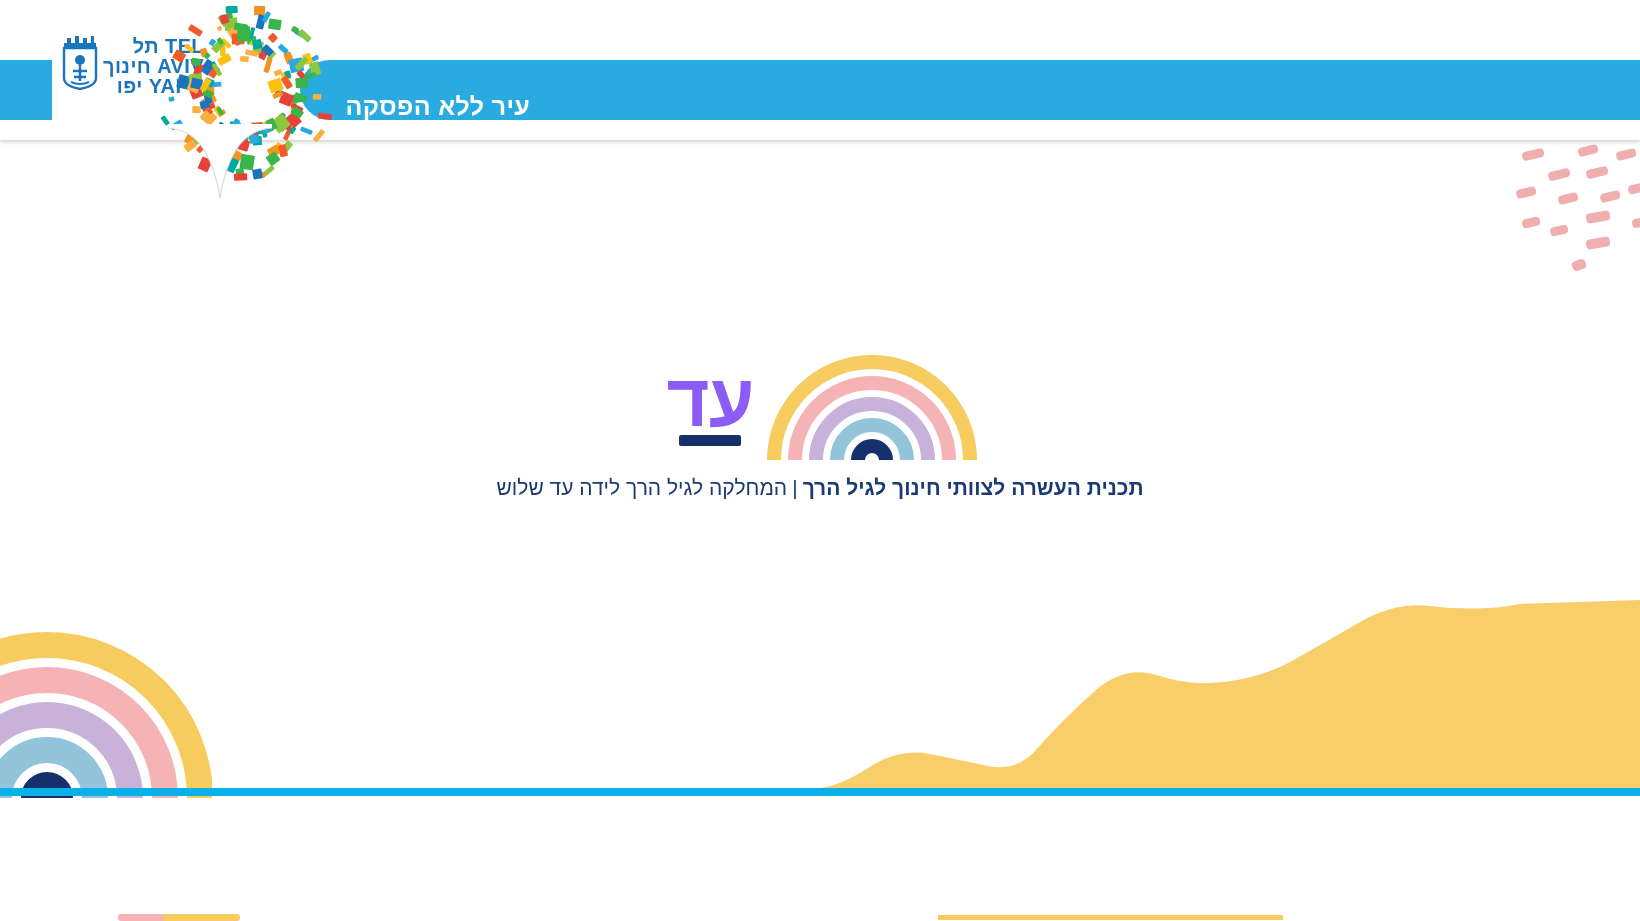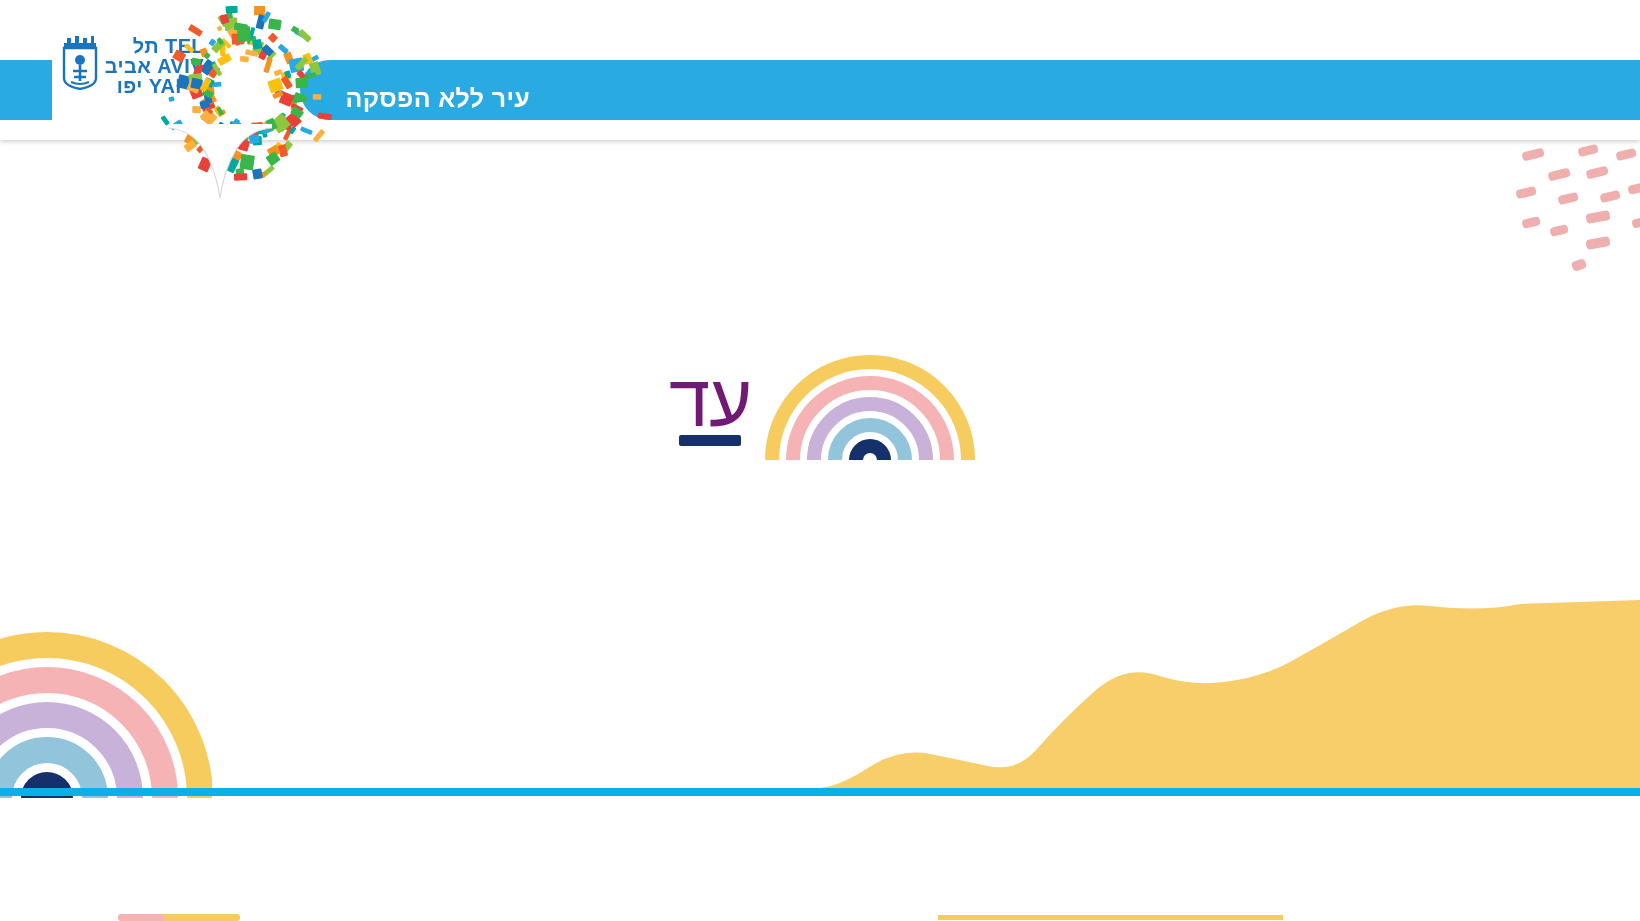--- a/index.html
+++ b/index.html
@@ -28,21 +28,21 @@
     background:#29ABE2;
   }
   
   .header-blue-bar {
     position:absolute; left:300px; top:60px; width:1340px; height:60px;
     background:#29ABE2;
     border-top-right-radius:0; border-bottom-right-radius:0;
     border-top-left-radius:34px; border-bottom-left-radius:34px;
   }
   .header-slogan {
-    position:absolute; left:0; top:68px; width:1300px; height:60px;
+    position:absolute; left:0; top:76px; width:1300px; height:60px;
     display:flex; align-items:center; justify-content:flex-start;
     padding-right:0; padding-left:0;
     direction:rtl;
   }
   .header-slogan span {
     color:#ffffff; font-size:25px; font-weight:bold; letter-spacing:.3px;
     margin-right:770px;
   }
 
   
@@ -89,21 +89,21 @@
 
   .word-maleph {
     font-size:132px; font-weight:bold; color:#92C4DC;
     line-height:.92; letter-spacing:-2px;
   }
   .word-ad-wrap {
     display:flex; flex-direction:column; align-items:center;
     margin:0 6px 16px 6px;
   }
   .word-ad {
-    font-size:74px; font-weight:normal; color:#701a75;
+    font-size:74px; font-weight:bold; color:#8b5cf6;
     line-height:.88; letter-spacing:-1px;
   }
   .word-ad-underline {
     width:62px; height:11px; background:#16306B; border-radius:2px; margin-top:2px;
   }
   .word-taf {
     font-size:132px; font-weight:bold; color:#C9B2D9;
     line-height:.92; letter-spacing:-2px;
   }
 
@@ -152,21 +152,21 @@
       <path d="M9 9 L9 4 L13 4 L13 9 M17 9 L17 2 L21 2 L21 9 M25 9 L25 4 L29 4 L29 9 M33 9 L33 2 L36 2 L36 9" fill="#1B75BC"></path>
       <circle cx="22" cy="26" r="5" fill="#1B75BC"></circle>
       <path d="M22 31 L22 47 M15 37 L29 37 M16 43 L28 43" stroke="#1B75BC" stroke-width="2.6" fill="none"></path>
       <path d="M13 48 Q22 52 31 48" stroke="#1B75BC" stroke-width="2.2" fill="none"></path>
     </svg>
 
     <div class="logo-words">
       <div class="l1"><span>TEL</span>
         <span>תל</span></div>
       <div class="l2"><span>AVIV</span>
-        <span>אביב</span></div>
+        <span>חינוך</span></div>
       <div class="l3"><span>YAFO</span>
         <span>יפו</span></div>
     </div>
 
     <svg class="logo-burst" viewBox="0 0 180 176">
       <g id="burstg">
           <rect x="46.7" y="54.3" width="10.0" height="13.9" rx="1" fill="#1B75BC" transform="rotate(216.4 51.7 61.2)"></rect>
           <rect x="143.2" y="21.7" width="4.8" height="14.0" rx="1" fill="#27AAE1" transform="rotate(297.8 145.6 28.7)"></rect>
           <rect x="119.2" y="84.3" width="8.2" height="4.3" rx="1" fill="#1B75BC" transform="rotate(366.1 123.3 86.5)"></rect>
           <rect x="150.8" y="51.1" width="12.2" height="4.6" rx="1" fill="#27AAE1" transform="rotate(332.4 156.9 53.4)"></rect>
@@ -379,17 +379,20 @@
     </svg>
 
 
     <span class="word-ad-wrap">
       <span class="word-ad">עד</span>
       <span class="word-ad-underline"></span>
     </span>
 
   </div>
 
+  <div class="hero-subtitle">
+    <span class="bold">תכנית העשרה לצוותי חינוך לגיל הרך</span><span class="sep">|</span><span class="reg">המחלקה לגיל הרך לידה עד שלוש</span>
+  </div>
 </div>
 
 <div class="edge-pink"></div>
 <div class="edge-yellow-sm"></div>
 <div class="edge-yellow-lg"></div>
 
 </body></html>

